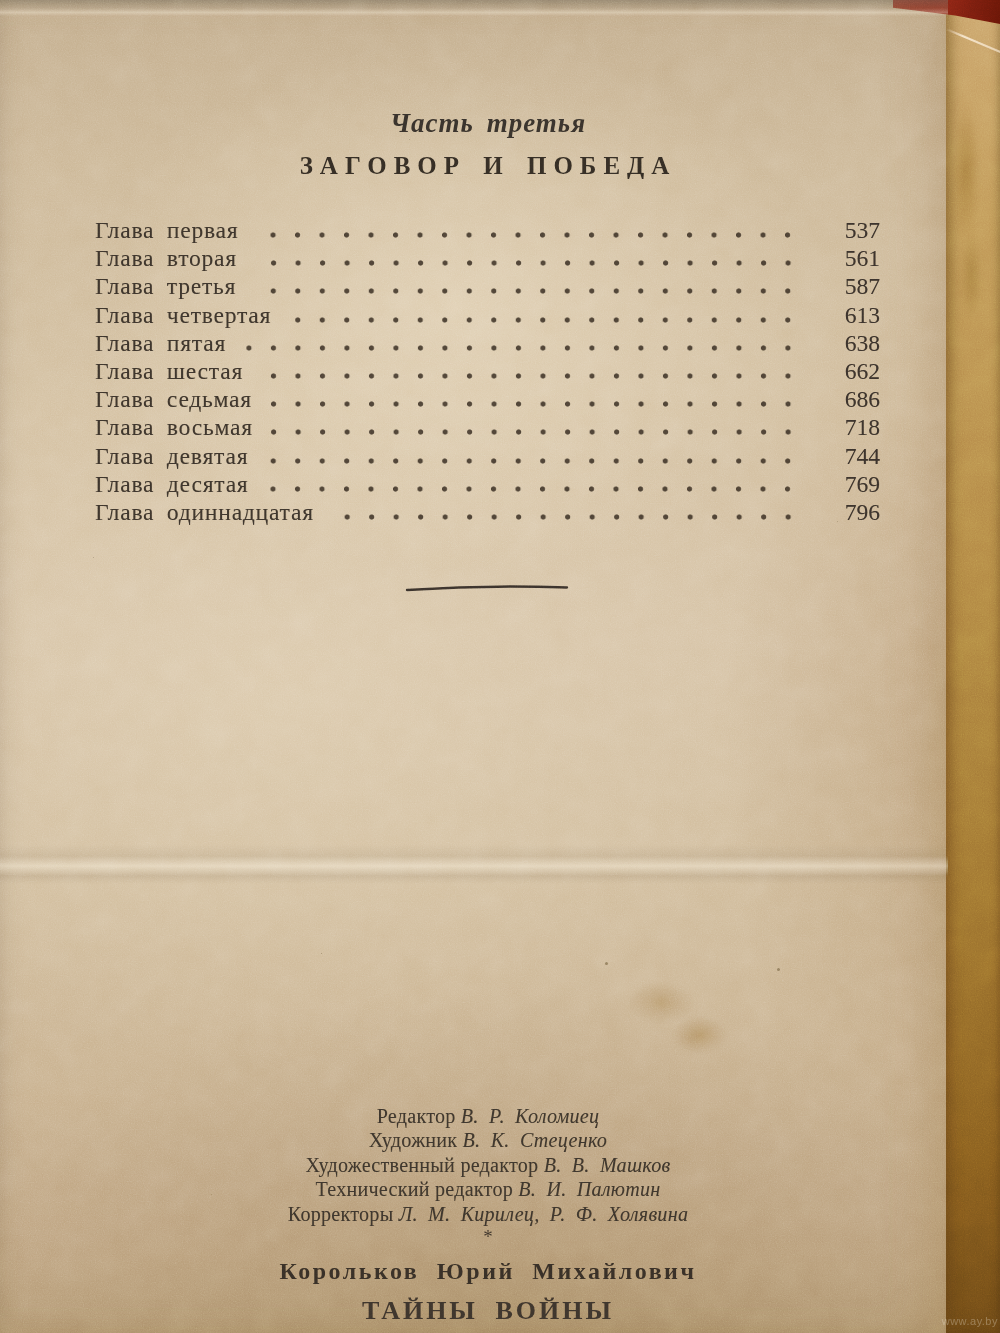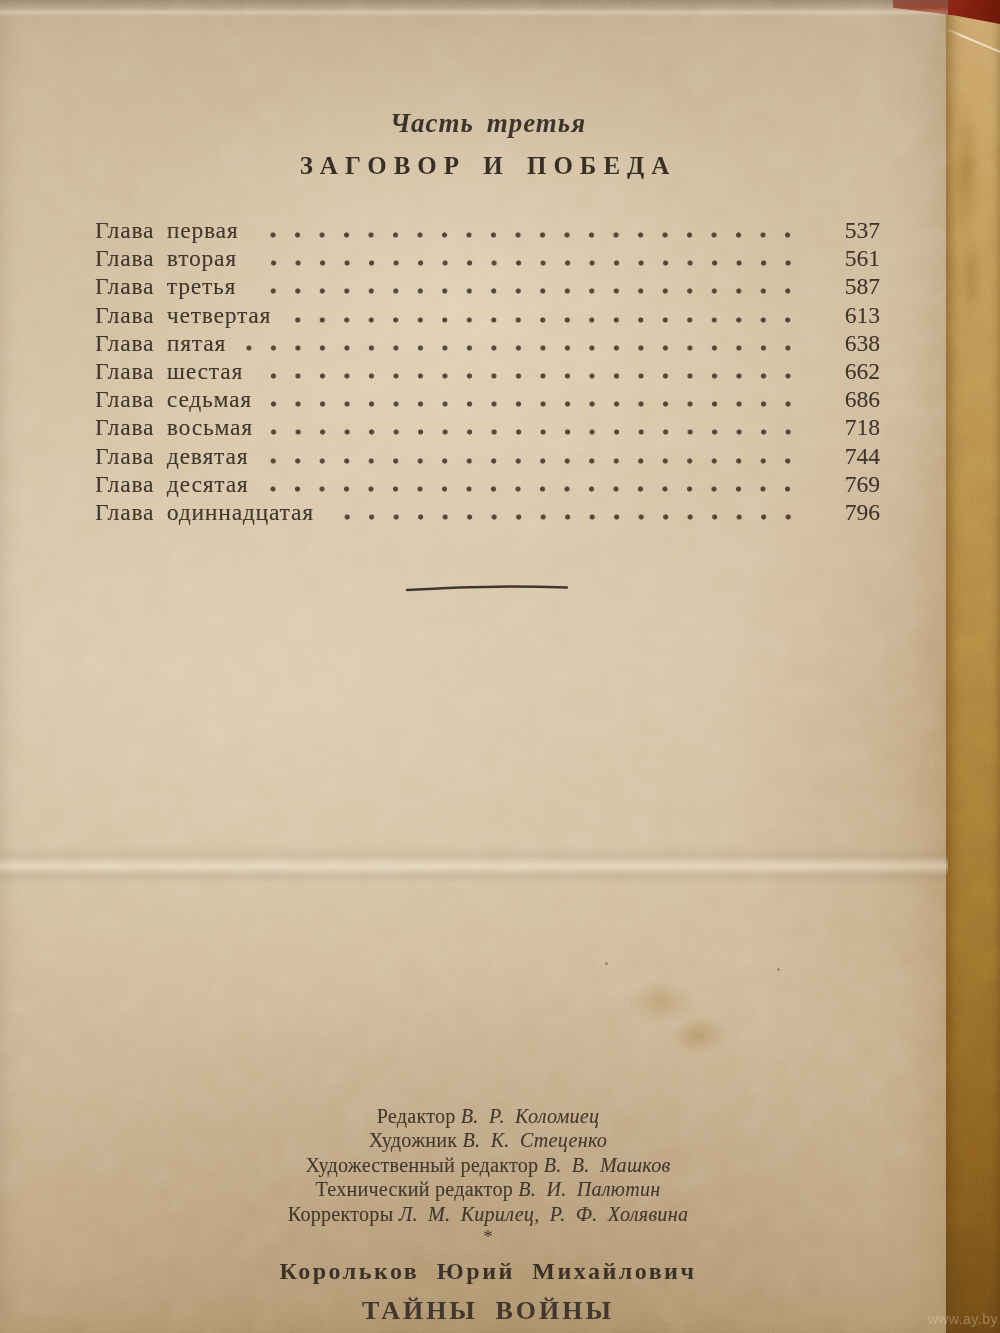--- a/index.html
+++ b/index.html
@@ -86,21 +86,21 @@
   .credit-line{font-size:20px;line-height:24.4px;letter-spacing:.3px;color:#3a332b;
     text-shadow:.3px .3px .5px rgba(42,33,22,.3);}
   .credit-names{font-style:italic;word-spacing:5px;}
   .star{position:absolute;top:1226px;width:100%;text-align:center;font-size:19px;color:#3a332b;}
   .author-line{position:absolute;top:1258px;width:100%;text-align:center;
     font-weight:700;font-size:24px;letter-spacing:2.5px;word-spacing:9px;color:#352d25;}
   .book-title{position:absolute;top:1296px;width:100%;text-align:center;
     font-weight:600;font-size:26px;letter-spacing:3px;word-spacing:8px;color:#3a322a;}
 
   .watermark{position:absolute;right:2px;bottom:6px;font-family:"Liberation Sans",sans-serif;
-    font-size:14px;color:rgba(250,242,228,.30);letter-spacing:.5px;}
+    font-size:11px;color:rgba(250,242,228,.30);letter-spacing:.5px;}
 </style>
 </head>
 <body>
 
 <div class="photo">
 
   <div class="page-main"></div>
   <div class="fore-edge"></div>
   <div class="fore-edge-stain"></div>
   <div class="cover-corner"></div>

